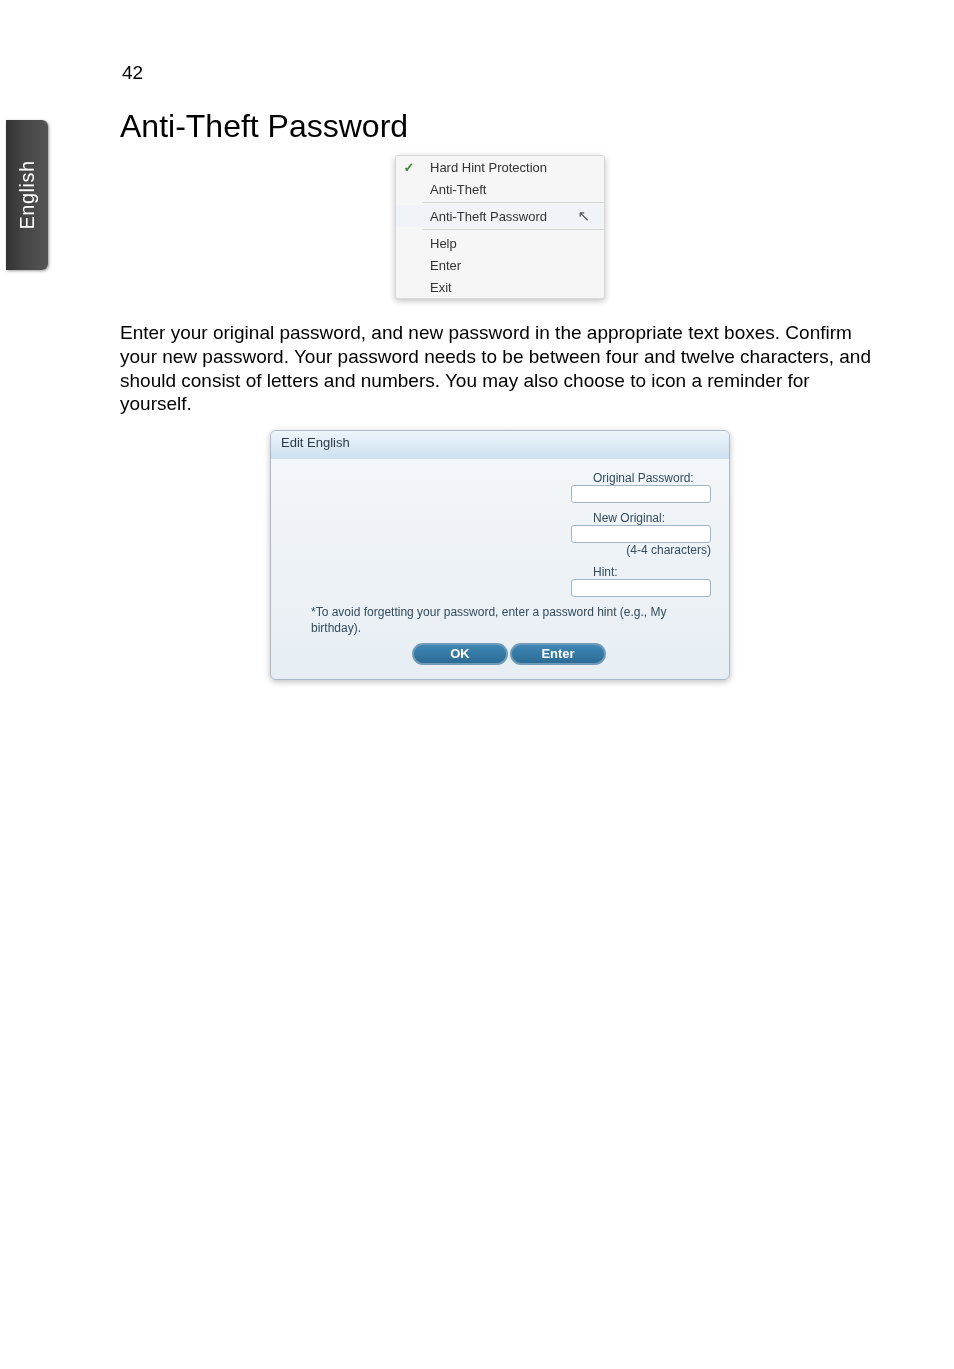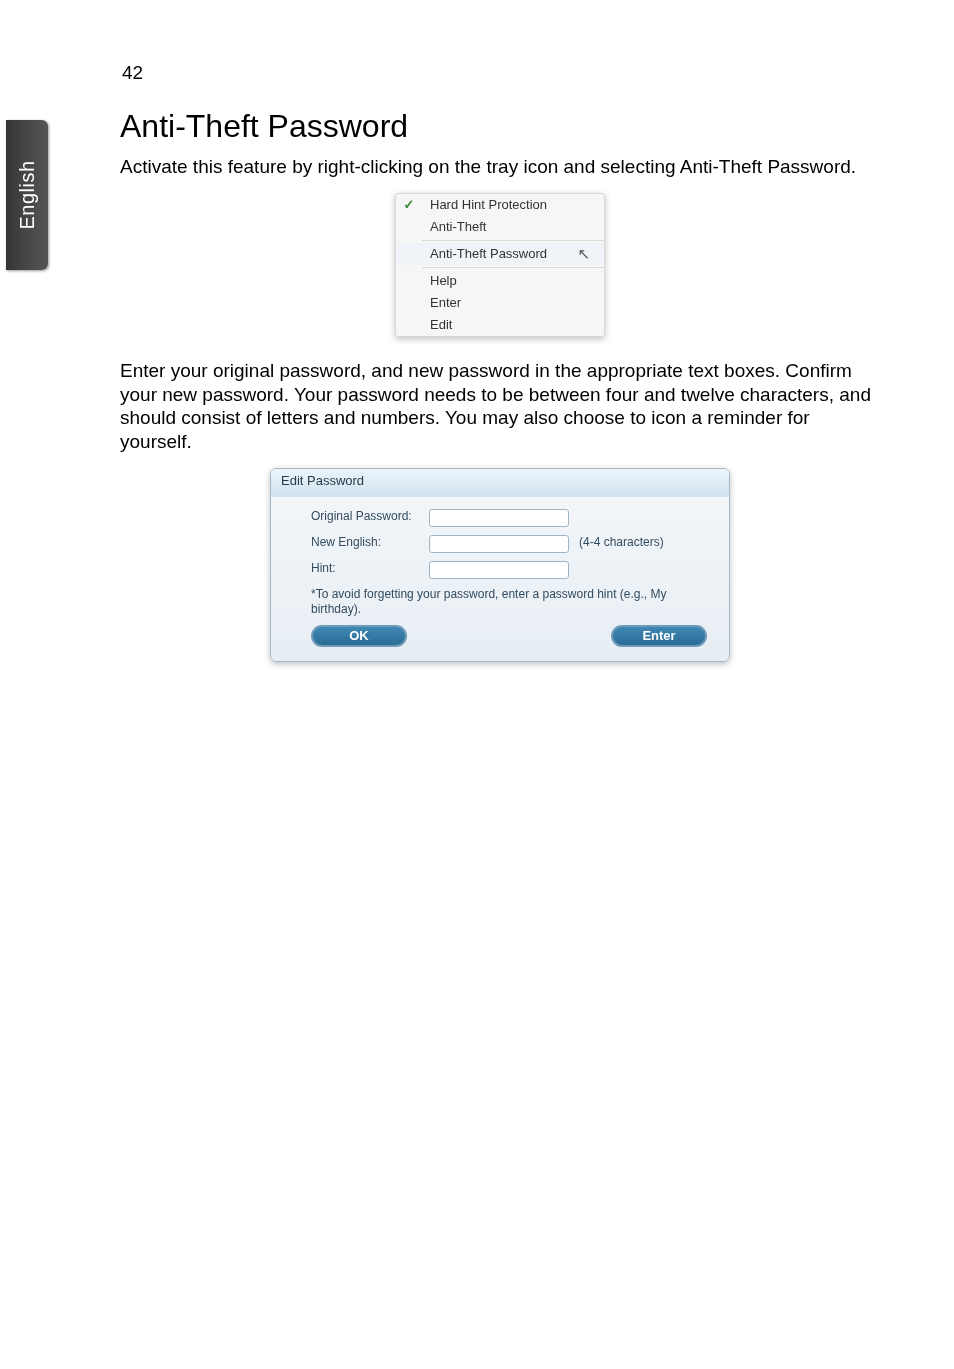--- a/index.html
+++ b/index.html
@@ -21,41 +21,40 @@
   .ctx-sep { height:1px; background:#d8d8d8; margin:2px 0 2px 26px; }
   .ctx .group { position:relative; }
   .ctx .cursor { position:absolute; right:14px; top:2px; font-size:15px; color:#555; }
   .ctx-row.hover { background:#f0f4f8; }
 
   
   .dlg-wrap { display:flex; justify-content:center; }
   .dlg { width:460px; border:1px solid #a9b9c9; border-radius:6px; background:linear-gradient(#f4f7fa,#e7eef3); box-shadow:0 2px 6px rgba(0,0,0,.25); overflow:hidden; }
   .dlg-title { height:28px; background:linear-gradient(#eef5fb,#cde1ef); padding:4px 10px; font-size:13px; color:#2b3a46; }
   .dlg-body { padding:12px 18px 14px 40px; font-size:12px; color:#334b5e; }
-  .frow { display:flex; align-items:flex-start; margin-bottom:8px; }
+  .frow { display:flex; align-items:flex-end; margin-bottom:8px;flex-direction:column; }
   .frow .flabel { width:118px; text-align:left; }
   .frow input { width:140px; height:18px; border:1px solid #9fb5c6; background:#fff; border-radius:3px; font-size:12px; padding:0 3px; }
   .frow .suffix { margin-left:10px; }
   .note { font-size:12px; color:#334b5e; line-height:1.3; margin:2px 0 7px; }
-  .btns { display:flex; justify-content:space-between; gap:2px; padding-right:4px; }
+  .btns { display:flex; justify-content:center; gap:2px; padding-right:4px; }
   .btn { width:96px; height:22px; border:2px solid #6f9ab8; border-radius:11px; background:linear-gradient(#3f87b4,#2b6c95); color:#fff; font-weight:bold; font-size:13px; text-align:center; line-height:18px; cursor:pointer; }
 </style>
 </head>
 <body>
 
 <div class="page">
   <div class="page-number">42</div>
 
   <div class="lang-tab">
     <span>English</span>
   </div>
 
   <div class="content">
     <h1>Anti-Theft Password</h1>
-    <p class="para">Activate this feature by right-clicking on the tray icon and selecting Anti-Theft Password.</p>
 
     <div class="ctx-wrap">
       <div class="ctx">
         <div class="ctx-row">
           <div class="ic">✓</div>
           <div class="lbl">Hard Hint Protection</div>
         </div>
         <div class="ctx-row">
           <div class="ic"></div>
           <div class="lbl">Anti-Theft</div>
@@ -72,37 +71,37 @@
         <div class="ctx-row">
           <div class="ic"></div>
           <div class="lbl">Help</div>
         </div>
         <div class="ctx-row">
           <div class="ic"></div>
           <div class="lbl">Enter</div>
         </div>
         <div class="ctx-row">
           <div class="ic"></div>
-          <div class="lbl">Edit</div>
+          <div class="lbl">Exit</div>
         </div>
       </div>
     </div>
 
     <p class="para">Enter your original password, and new password in the appropriate text boxes. Confirm your new password. Your password needs to be between four and twelve characters, and should consist of letters and numbers. You may also choose to icon a reminder for yourself.</p>
 
     <div class="dlg-wrap">
       <div class="dlg">
-        <div class="dlg-title">Edit Password</div>
+        <div class="dlg-title">Edit English</div>
         <div class="dlg-body">
           <div class="frow">
             <div class="flabel">Original Password:</div>
             <input type="password" style="">
           </div>
           <div class="frow">
-            <div class="flabel">New English:</div>
+            <div class="flabel">New Original:</div>
             <input type="password" style="">
             <div class="suffix">(4-4 characters)</div>
           </div>
           <div class="frow">
             <div class="flabel">Hint:</div>
             <input type="text" style="">
           </div>
           <div class="note">*To avoid forgetting your password, enter a password hint (e.g., My birthday).</div>
           <div class="btns">
             <div class="btn">OK</div>

